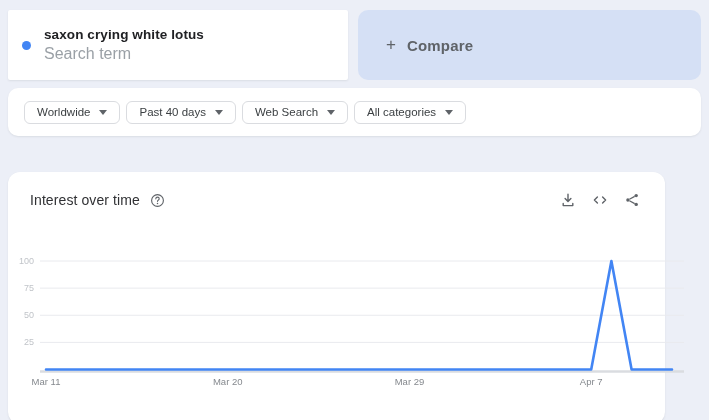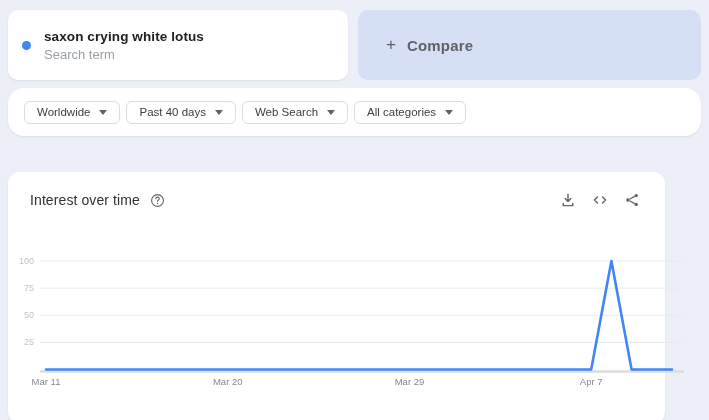--- a/index.html
+++ b/index.html
@@ -6,51 +6,51 @@
   html,body { width:709px; height:420px; }
   body {
     background:#ecEFF7;
     font-family:"Liberation Sans", sans-serif;
     color:#202124;
     overflow:hidden;
   }
   .page { padding:10px 8px 0 8px; }
   .card {
     background:#fff;
-    border-radius:10px;
+    border-radius:2px;
     box-shadow:0 1px 2px rgba(60,64,67,0.10);
   }
   .top-row { display:flex; gap:10px; height:70px; margin-bottom:8px; }
   .term-card {
     width:340px; height:70px;
     display:flex; align-items:center;
     padding-left:14px;
     cursor:pointer;
   }
   .dot {
     width:9px; height:9px; border-radius:50%;
     background:#4285f4; margin-right:13px; flex:0 0 auto;
   }
   .term-title { font-size:13.5px; font-weight:700; color:#202124; letter-spacing:.1px; }
-  .term-sub { font-size:13px; color:#9aa0a6; margin-top:3px; }
+  .term-sub { font-size:16px; color:#9aa0a6; margin-top:3px; }
   .compare-card {
     width:343px; height:70px;
     background:#d5e0f5;
     border-radius:10px;
     display:flex; align-items:center;
     padding-left:28px;
     color:#5f6368;
     cursor:pointer;
   }
   .compare-plus { font-size:17px; font-weight:400; margin-right:11px; color:#5f6368; }
   .compare-label { font-size:15px; font-weight:700; letter-spacing:.2px; }
 
   .filter-bar {
     width:693px; height:48px;
-    border-radius:16px;
+    border-radius:10px;
     display:flex; align-items:center;
     gap:6px;
     padding-left:16px;
     margin-bottom:36px;
   }
   .pill {
     height:23px;
     display:inline-flex; align-items:center;
     border:1px solid #dadce0;
     border-radius:6px;

